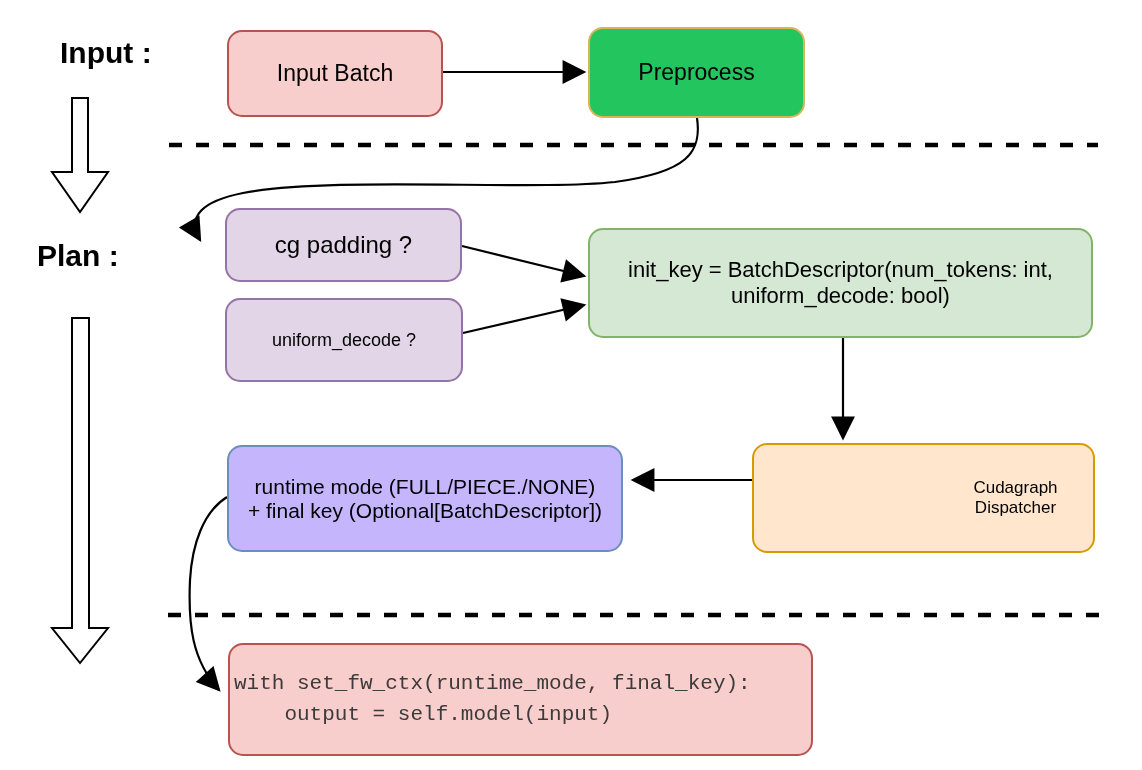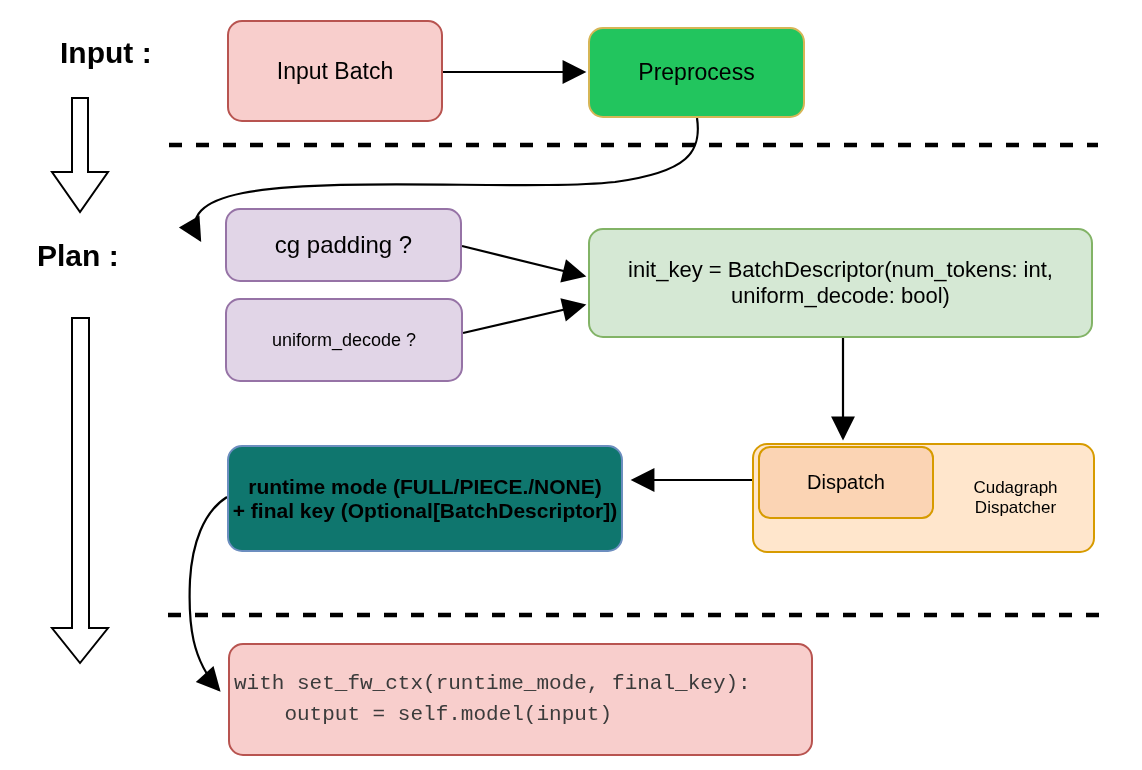--- a/index.html
+++ b/index.html
@@ -17,23 +17,23 @@
     text-align:center; color:#000;
   }
   .node .txt { white-space:pre-line; }
   
   .n-red    { background:#f8cecc; border:2px solid #b85450; }
   .n-yellow { background:#22c55e; border:2px solid #d6b656; }
   .n-purple { background:#e1d5e7; border:2px solid #9673a6; }
   .n-green  { background:#d5e8d4; border:2px solid #82b366; }
   .n-orange-light { background:#ffe6cc; border:2px solid #d79b00; }
   .n-orange-dark  { background:#fbd4b4; border:2px solid #d79b00; }
-  .n-blue   { background:#0f766e; border:2px solid #6c8ebf;font-weight:bold; }
+  .n-blue   { background:#c4b5fd; border:2px solid #6c8ebf; }
 
-  .input-batch   { left:227px; top:20px;  width:216px; height:102px;  font-size:23px; }
+  .input-batch   { left:227px; top:30px;  width:216px; height:87px;  font-size:23px; }
   .preprocess    { left:588px; top:27px;  width:217px; height:91px;  font-size:23px; }
   .cg-padding    { left:225px; top:208px; width:237px; height:74px;  font-size:24px; }
   .uniform-decode{ left:225px; top:298px; width:238px; height:84px;  font-size:18px; }
   .init-key      { left:588px; top:228px; width:505px; height:110px; font-size:22px; }
   .cudagraph     { left:752px; top:443px; width:343px; height:110px; }
   .dispatch      { left:4px;   top:1px;   width:176px; height:73px;  font-size:20px; border-radius:12px; }
   .cudagraph-label {
     position:absolute; left:184px; top:0; right:0; height:100%;
     display:flex; align-items:center; justify-content:center;
     font-size:17px; white-space:pre-line; text-align:center;
@@ -99,23 +99,20 @@
   <div class="node n-purple uniform-decode">
     <span class="txt">uniform_decode ?</span>
   </div>
 
   <div class="node n-green init-key">
     <span class="txt">init_key = BatchDescriptor(num_tokens: int,
 uniform_decode: bool)</span>
   </div>
 
   <div class="node n-orange-light cudagraph">
-    <div class="node n-orange-dark dispatch">
-      <span class="txt">Dispatch</span>
-    </div>
     <div class="cudagraph-label">Cudagraph
 Dispatcher</div>
   </div>
 
   <div class="node n-blue runtime-mode">
     <span class="txt">runtime mode (FULL/PIECE./NONE)
 + final key (Optional[BatchDescriptor])</span>
   </div>
 
   <div class="node n-red exec-code">

